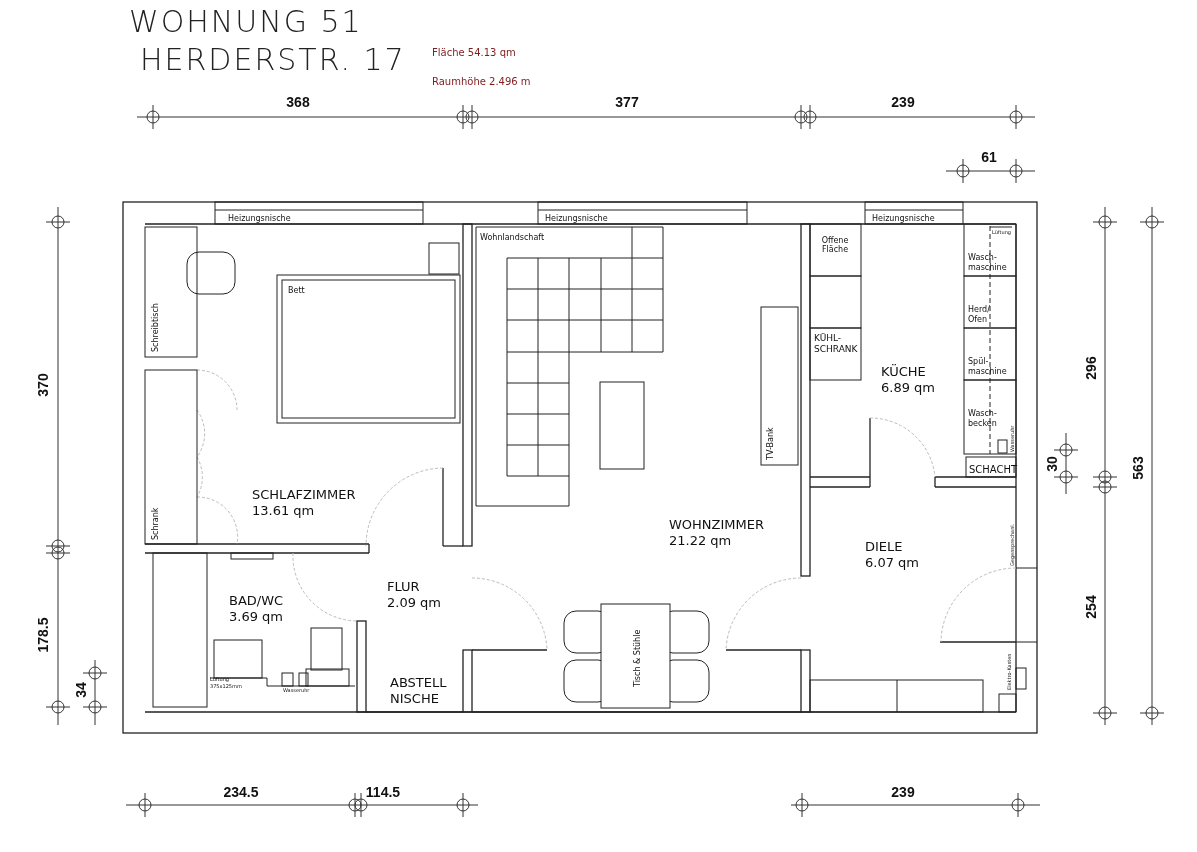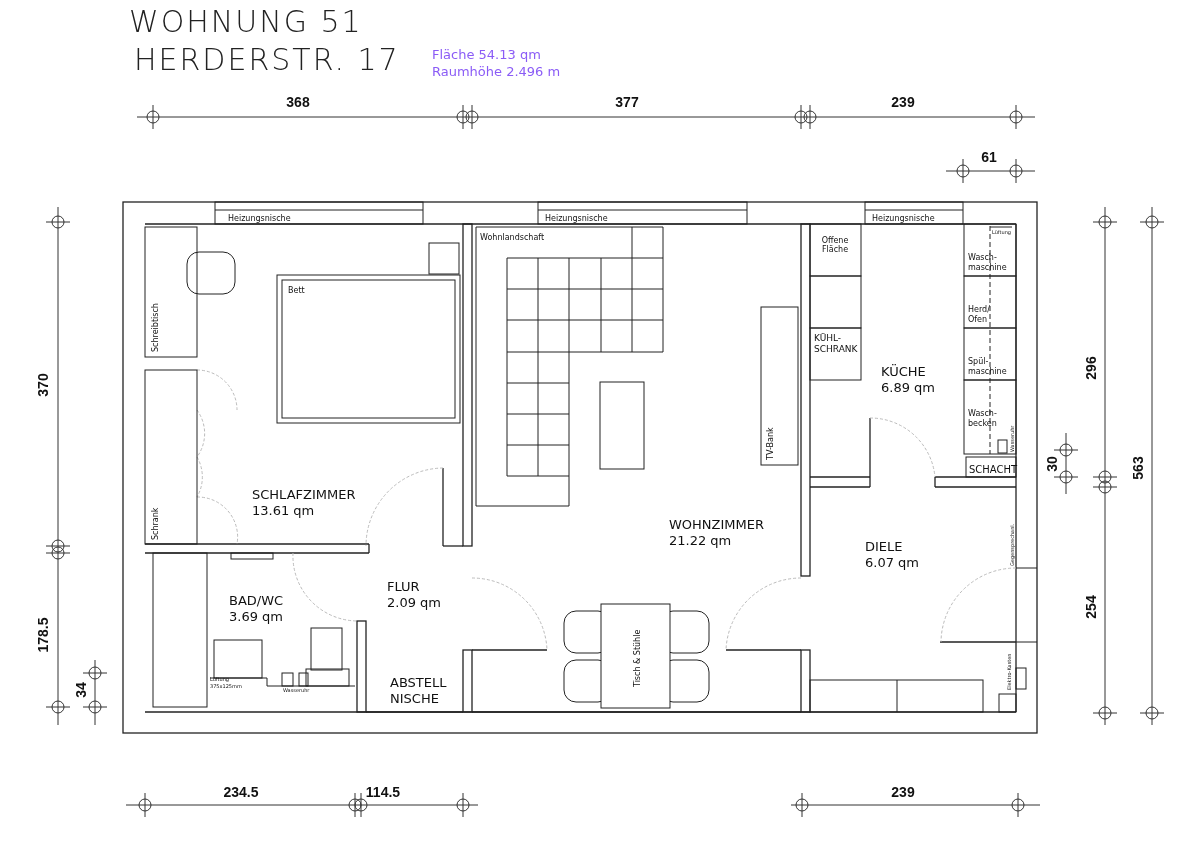--- a/index.html
+++ b/index.html
@@ -1,23 +1,23 @@
 <!DOCTYPE html>
 <html><head>
 <meta charset="utf-8">
 <style>
   html, body { margin: 0; padding: 0; background: #ffffff; }
   body { width: 1197px; height: 852px; position: relative; overflow: hidden; font-family: "Liberation Sans", sans-serif; }
   #plan { position: absolute; left: 0; top: 0; width: 1197px; height: 852px; }
   .title { position: absolute; font-family: "DejaVu Sans", sans-serif; font-weight: 200; color: #222; letter-spacing: 2px; transform: scaleX(1.0); }
   .t1 { left: 129px; top: 4px; font-size: 30px; }
-  .t2 { left: 134px; top: 42px; font-size: 30px; }
-  .meta { position: absolute; left: 432px; font-family: "DejaVu Sans", sans-serif; font-size: 13px; color: #8b5cf6; }
+  .t2 { left: 140px; top: 42px; font-size: 30px; }
+  .meta { position: absolute; left: 432px; font-family: "DejaVu Sans", sans-serif; font-size: 10px; color: #7f1d1d; }
   .m1 { top: 47px; }
-  .m2 { top: 64px; }
+  .m2 { top: 76px; }
   svg text { font-family: "DejaVu Sans", sans-serif; fill: #111; }
   .dim { font-family: "Liberation Sans", sans-serif; font-weight: bold; font-size: 14px; fill: #111; }
   .room { font-size: 13px; }
   .small { font-size: 8px; }
   .tiny { font-size: 5px; }
   .w { stroke: #222; stroke-width: 1.3; fill: none; }
   .f { stroke: #222; stroke-width: 1; fill: none; }
   .door { stroke: #bbb; stroke-width: 1; fill: none; stroke-dasharray: 3 2; }
   .dl { stroke: #333; stroke-width: 1; fill: none; }
 </style>

